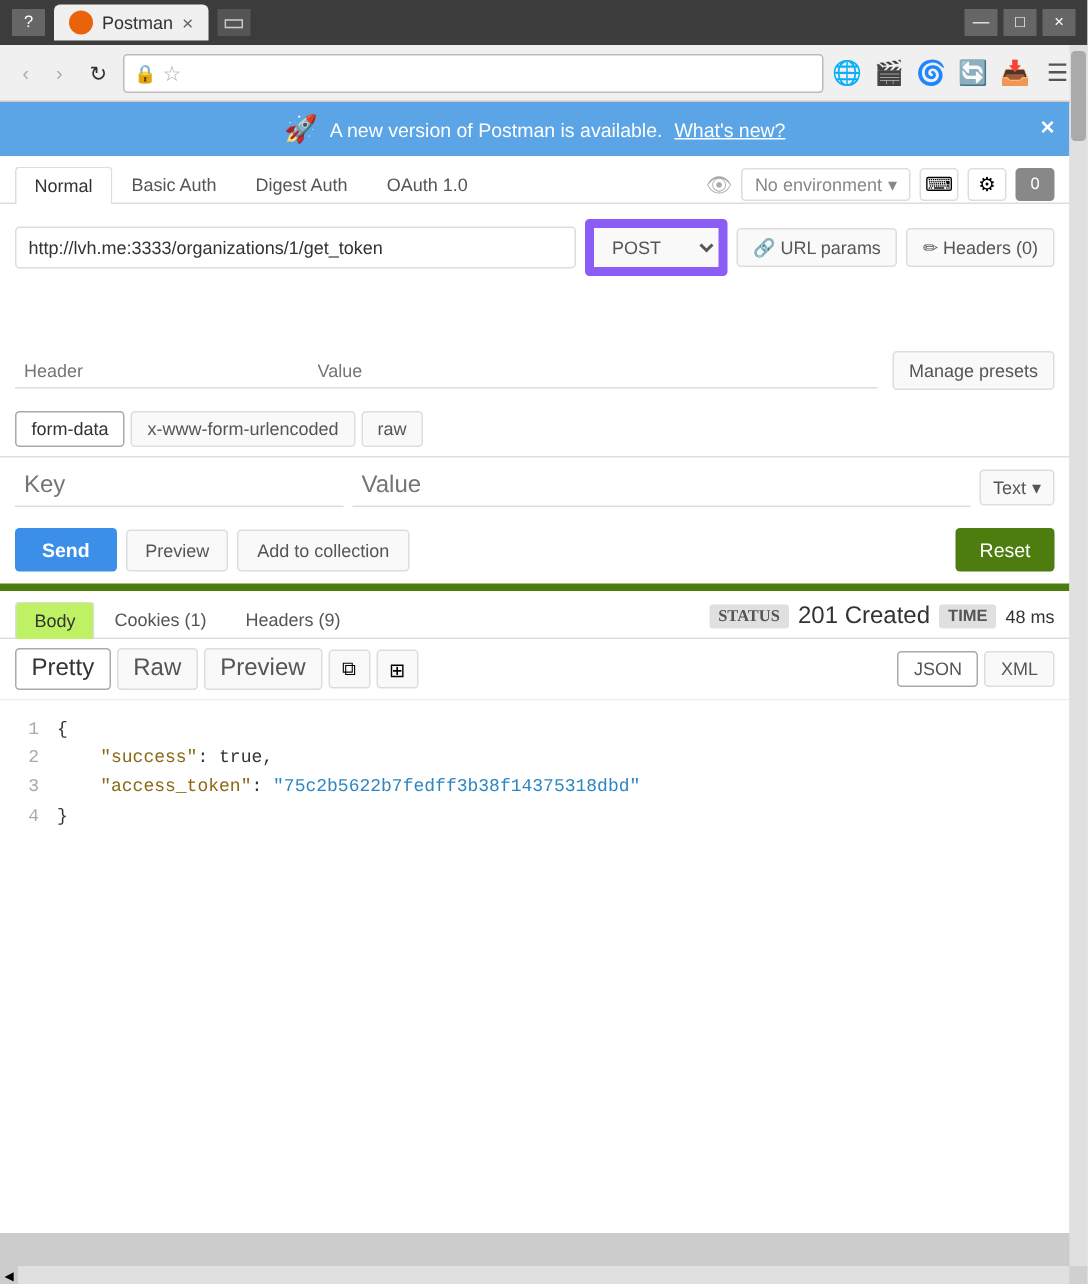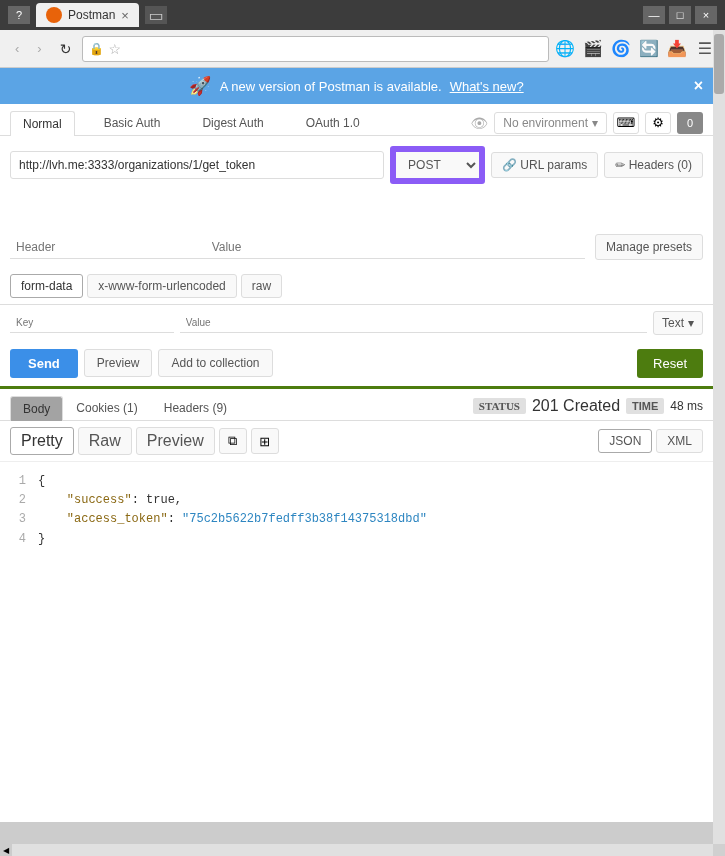--- a/index.html
+++ b/index.html
@@ -170,21 +170,21 @@
       display: flex;
       flex-direction: column;
     }
 
     
     .auth-tabs {
       display: flex;
       align-items: center;
       padding: 6px 10px 0 10px;
       border-bottom: 1px solid #ddd;
-      gap: 16px;
+      gap: 0;
     }
     .auth-tab {
       padding: 5px 12px;
       font-size: 12px;
       cursor: pointer;
       color: #555;
       border: 1px solid transparent;
       border-bottom: none;
       border-radius: 3px 3px 0 0;
       background: none;
@@ -345,21 +345,21 @@
     .key-value-row {
       padding: 6px 10px;
       display: flex;
       align-items: center;
       gap: 6px;
     }
     .key-input, .value-input2 {
       border: none;
       border-bottom: 1px solid #ddd;
       padding: 4px 6px;
-      font-size: 10px;
+      font-size: 16px;
       color: #999;
       flex: 1;
     }
     .text-dropdown {
       border: 1px solid #ddd;
       background: #f9f9f9;
       border-radius: 3px;
       padding: 4px 8px;
       font-size: 12px;
       cursor: pointer;
@@ -367,23 +367,23 @@
       display: flex;
       align-items: center;
       gap: 4px;
       white-space: nowrap;
     }
 
     
     .action-row {
       padding: 8px 10px;
       display: flex;
-      align-items: flex-start;
+      align-items: flex-end;
       gap: 6px;
-      border-bottom: 3px solid #4d7c0f;
+      border-bottom: 5px solid #4d7c0f;
     }
     .send-btn {
       background: #3b8fe8;
       color: #fff;
       border: none;
       border-radius: 3px;
       padding: 7px 18px;
       font-size: 13px;
       cursor: pointer;
       font-weight: bold;
@@ -425,21 +425,21 @@
       padding: 5px 12px;
       font-size: 12px;
       cursor: pointer;
       color: #555;
       border: 1px solid transparent;
       border-bottom: none;
       border-radius: 3px 3px 0 0;
       background: none;
     }
     .response-tab.active {
-      background: #a3a3a3;
+      background: #bef264;
       border-color: #ddd;
       border-bottom-color: #fff;
       color: #333;
       margin-bottom: -1px;
       text-align: center;
     }
     .status-info {
       margin-left: auto;
       display: flex;
       align-items: center;

